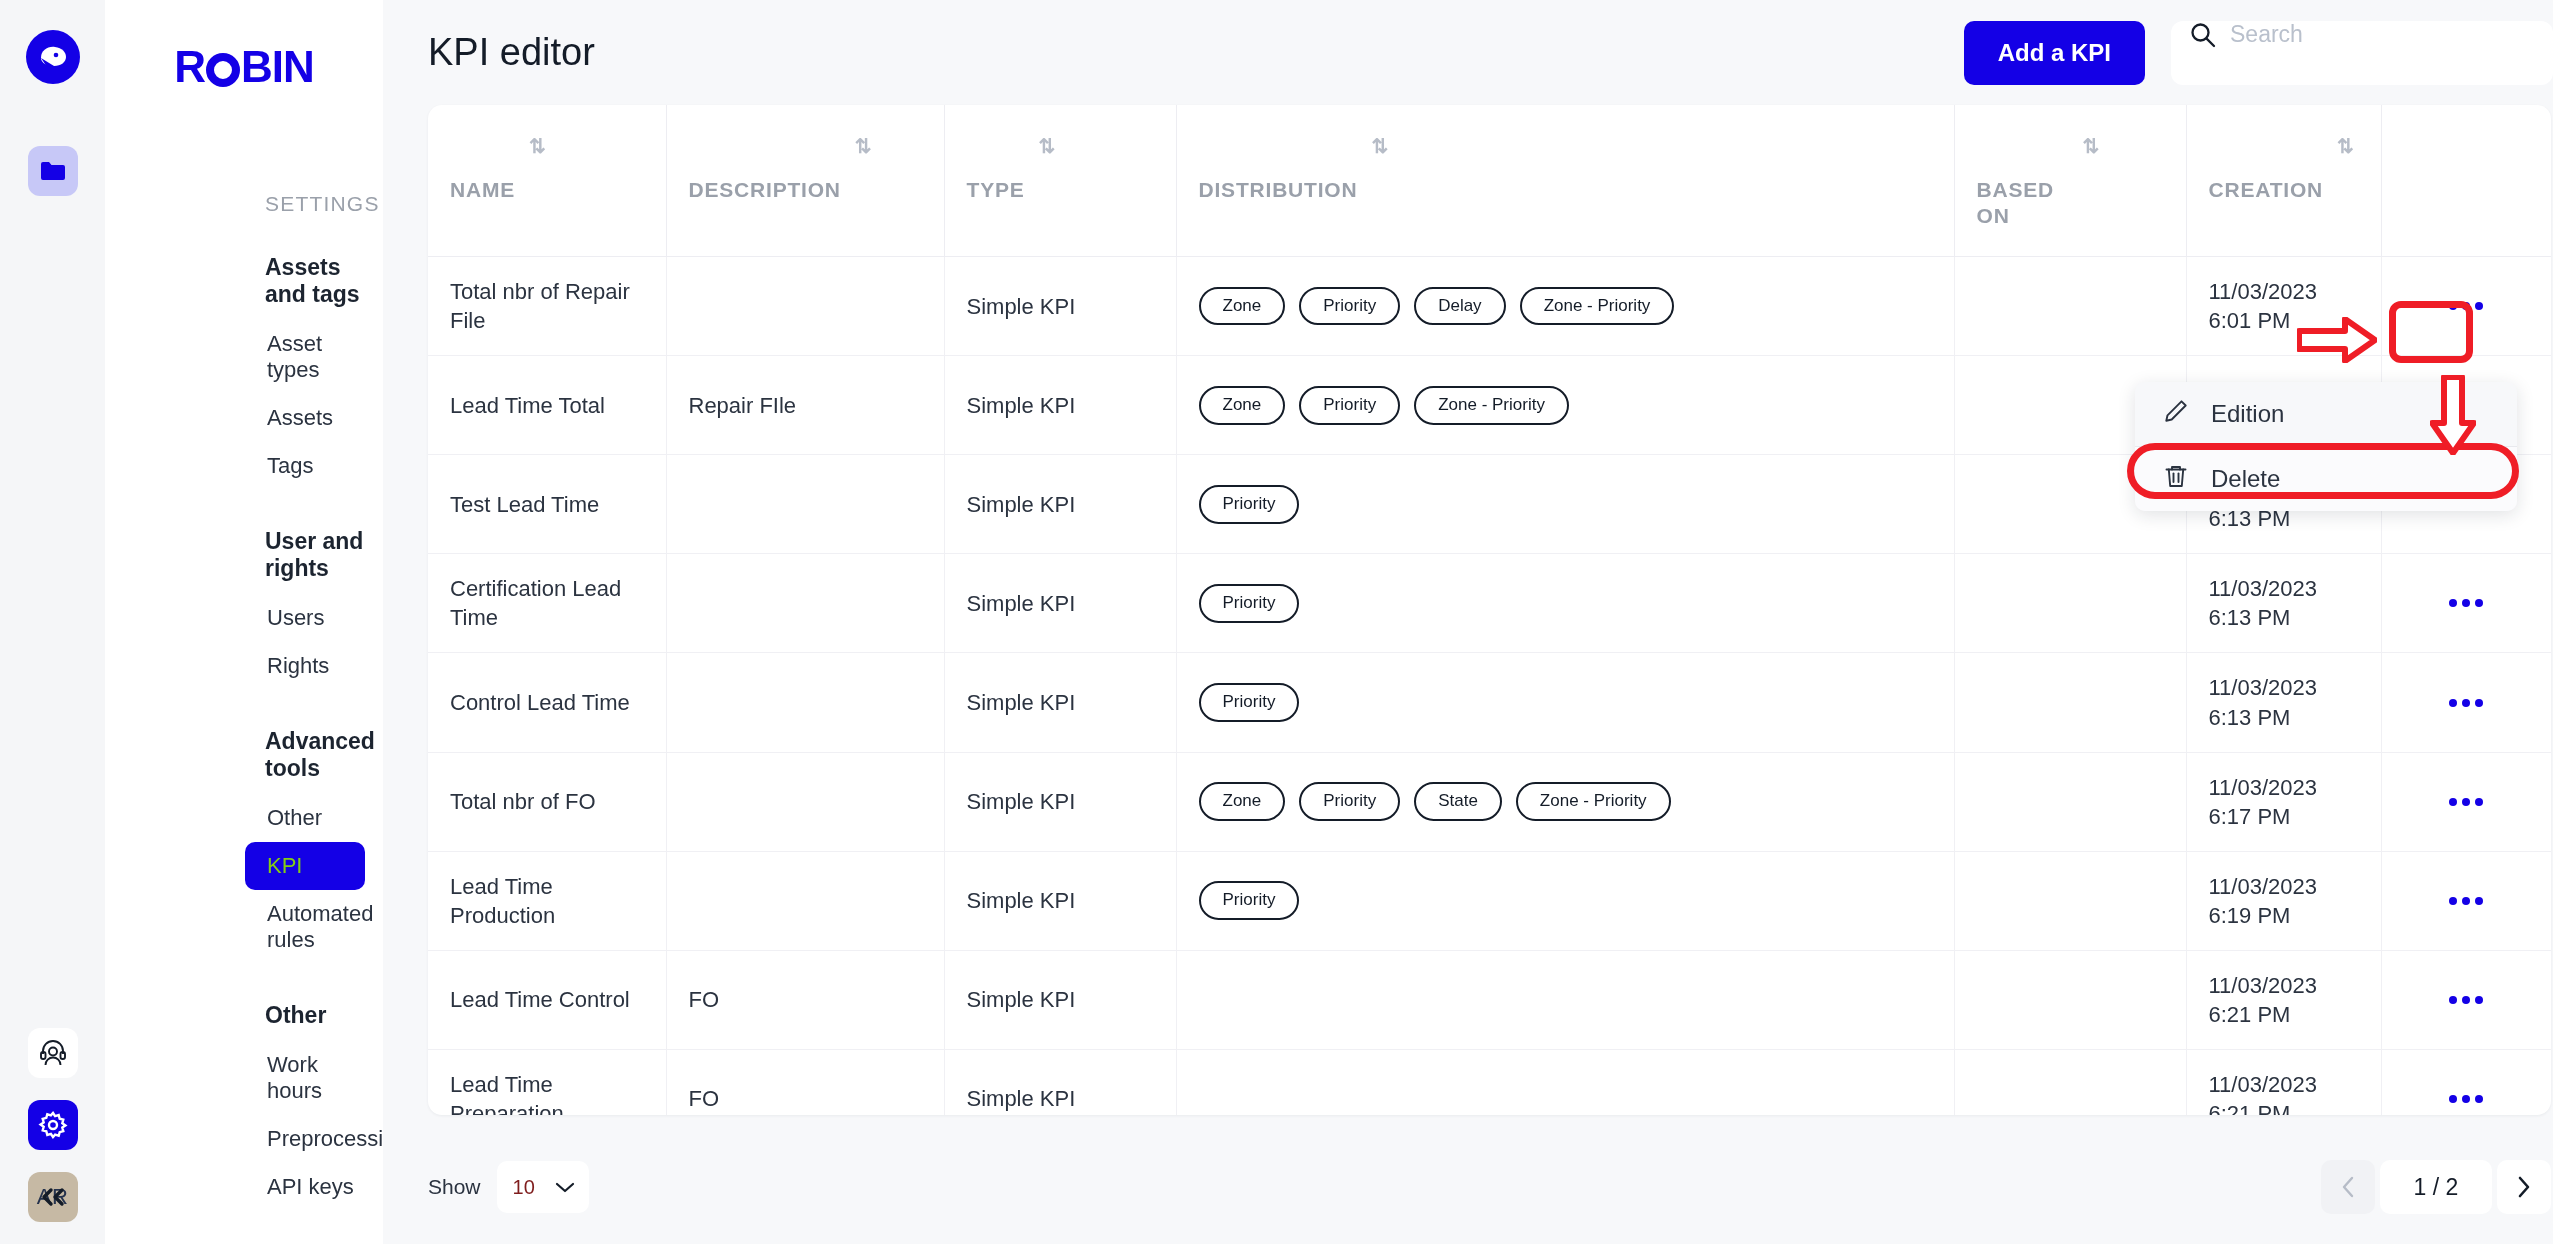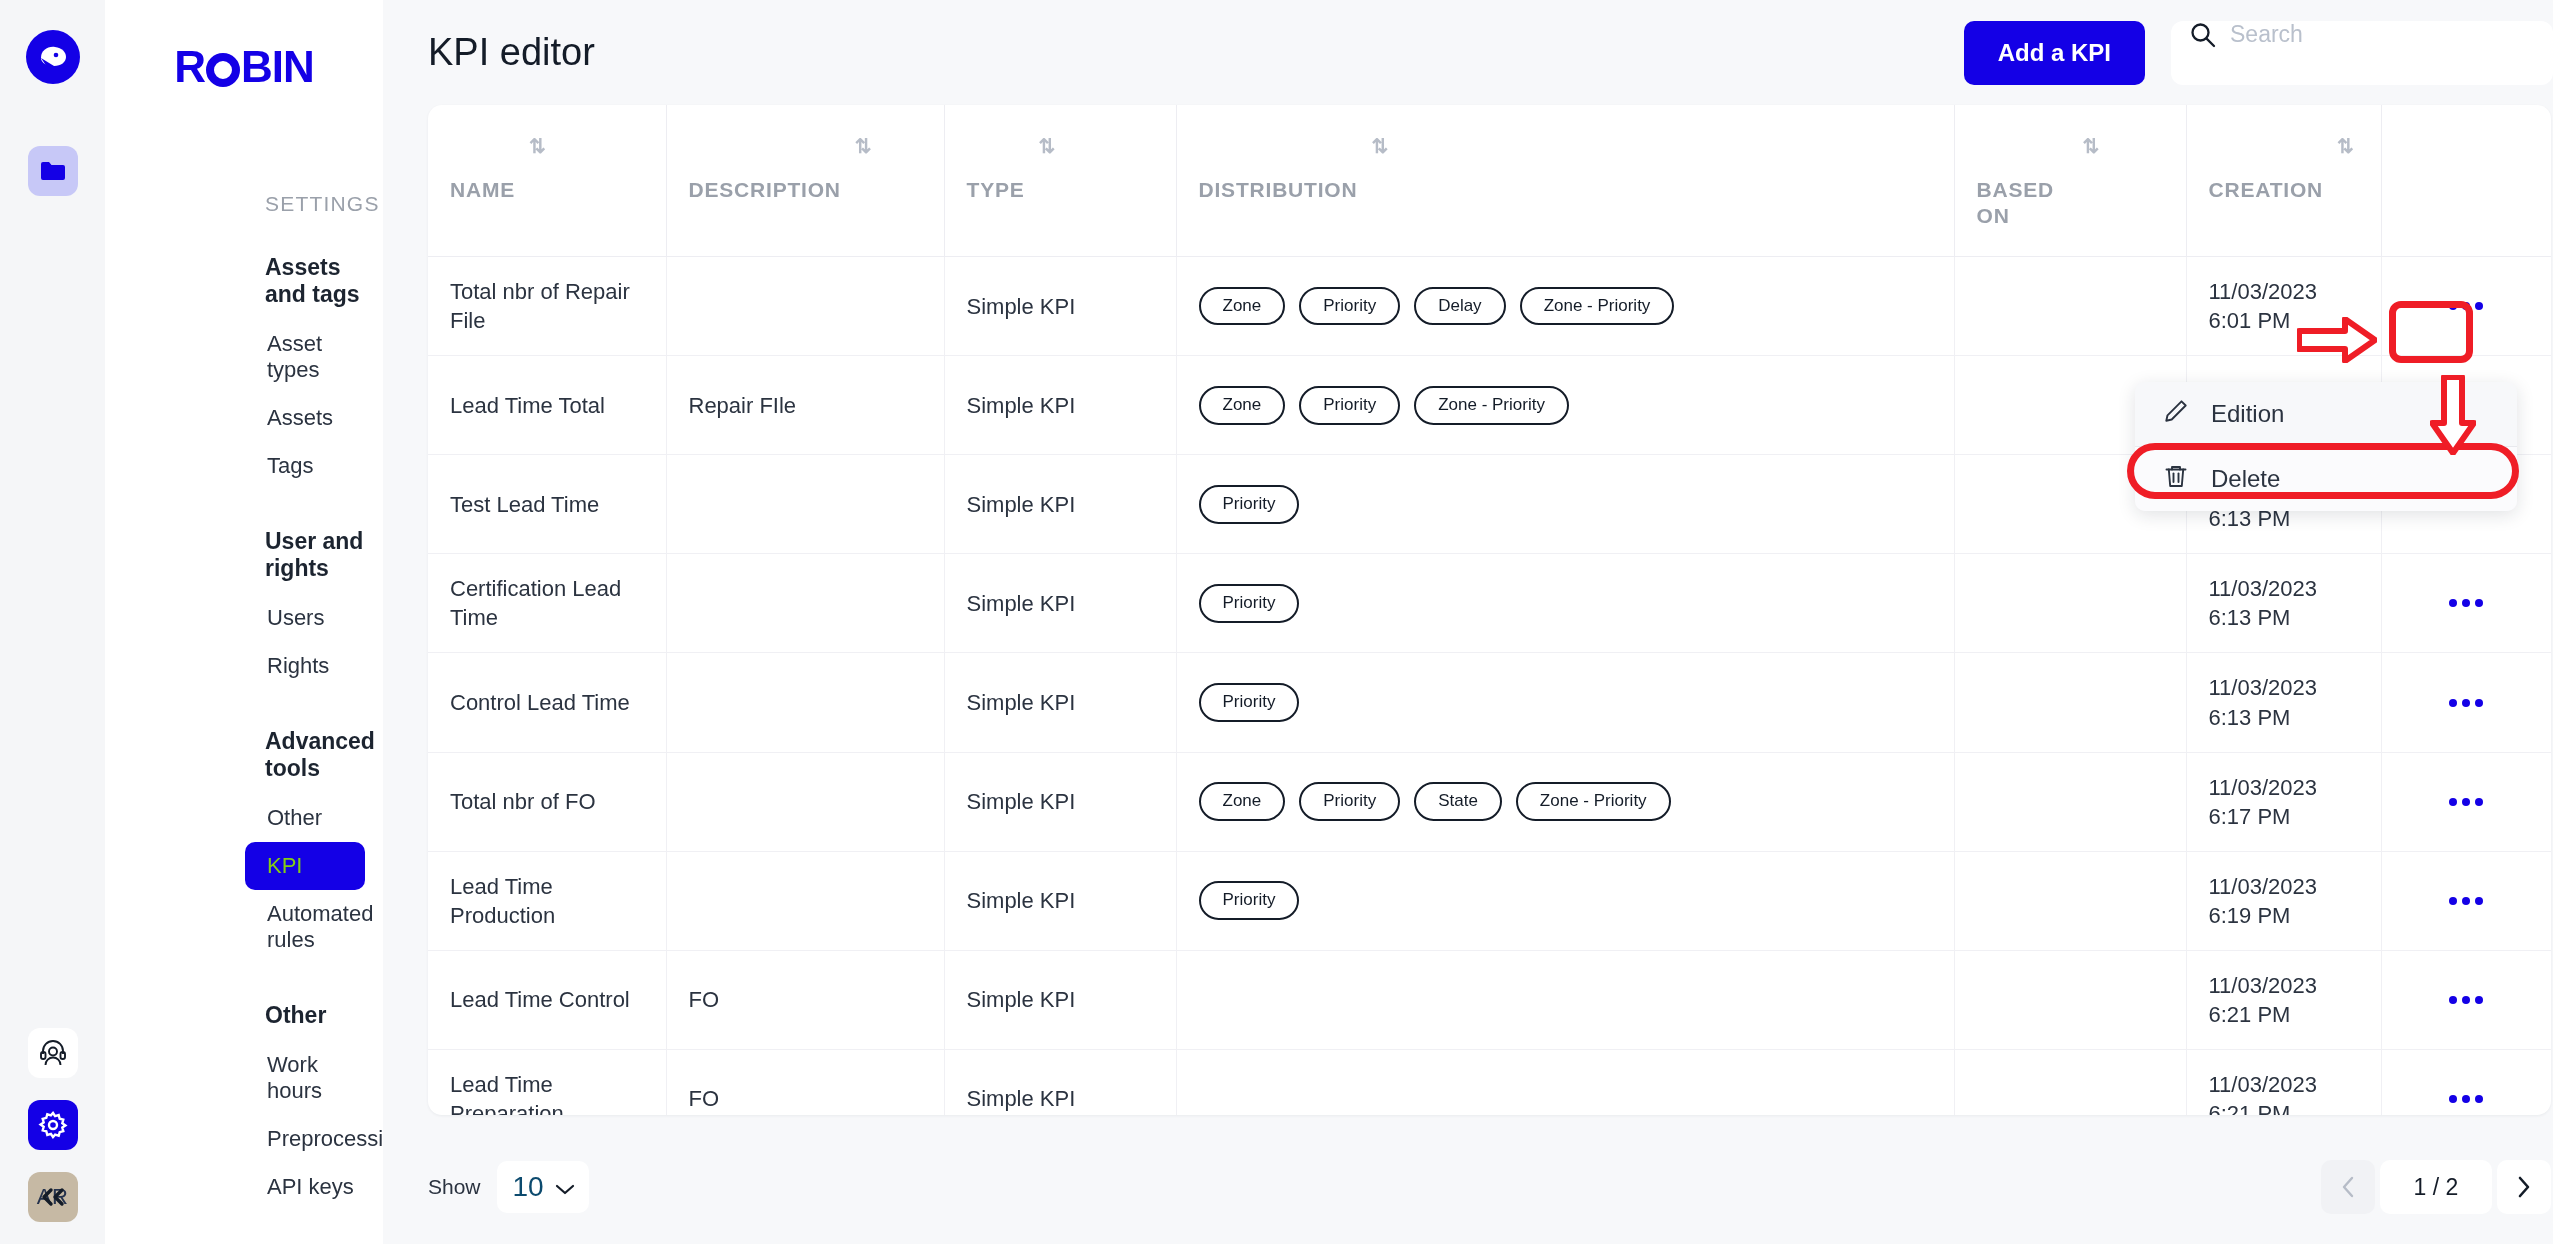--- a/index.html
+++ b/index.html
@@ -145,21 +145,21 @@
 
   
   .footer {
     position: absolute; left: 45px; right: 22px; bottom: 22px;
     height: 70px; display: flex; align-items: center;
   }
   .show-wrap { display: flex; align-items: center; gap: 16px; font-size: 21px; color: #2b3340; }
   .select {
     background: #fff; border-radius: 10px; height: 52px; width: 92px;
     display: flex; align-items: center; justify-content: space-between;
-    padding: 0 14px 0 16px; font-size: 28px; color: #0c4a6e; cursor: pointer;
+    padding: 0 14px 0 16px; font-size: 20px; color: #7f1d1d; cursor: pointer;
   }
   .pager { margin-left: auto; display: flex; align-items: center; gap: 5px; }
   .pg-btn {
     width: 54px; height: 54px; border-radius: 10px; background: #fff;
     display: flex; align-items: center; justify-content: center;
     font-size: 26px; color: #141c28; cursor: pointer;
   }
   .pg-btn.disabled { background: #f1f2f5; color: #b6bcc7; }
   .pg-label {
     background: #fff; border-radius: 10px; height: 54px; min-width: 112px;

